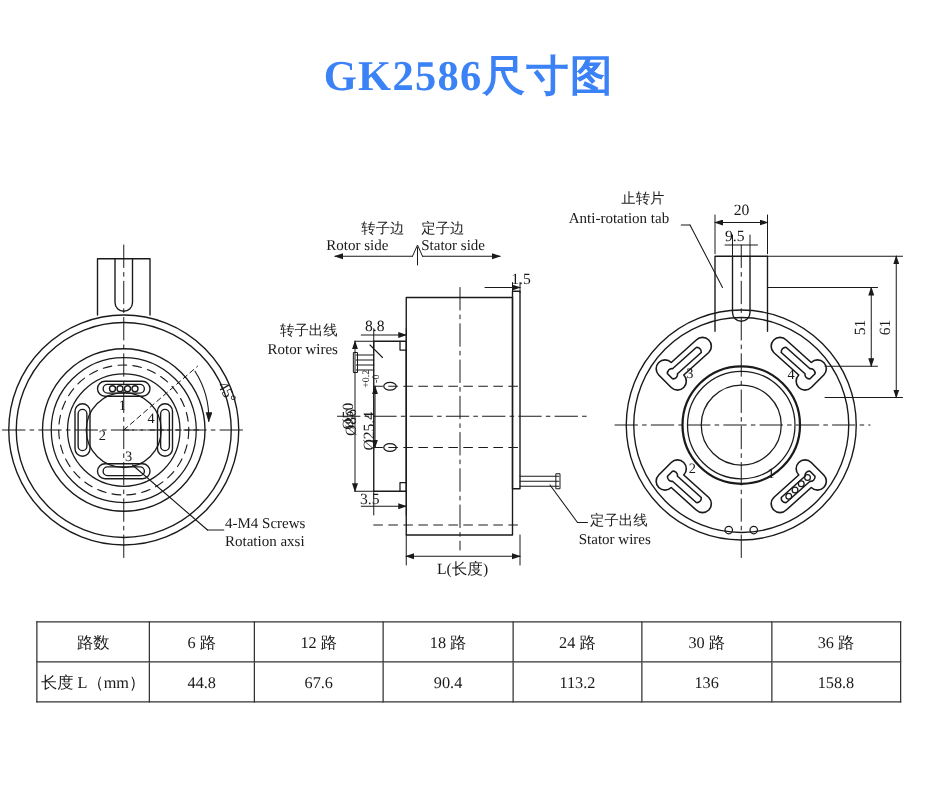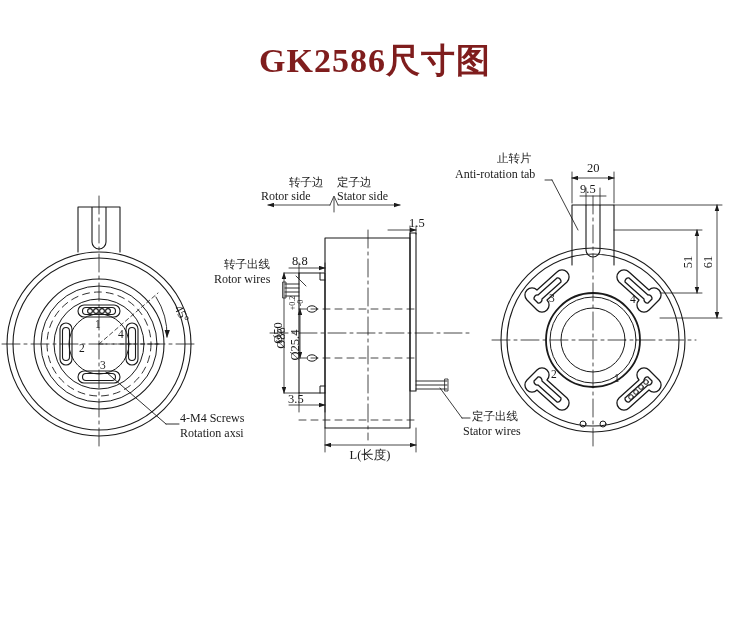--- a/index.html
+++ b/index.html
@@ -20,21 +20,21 @@
     height: 636px;
     background: #ffffff;
   }
   
   .title {
     position: absolute;
     top: 38px;
     left: 0;
     width: 750px;
     text-align: center;
-    color: #7f1d1d;
+    color: #3b82f6;
     font-size: 34px;
     font-weight: bold;
     letter-spacing: 1px;
     font-family: "Liberation Serif", "DejaVu Serif", serif;
   }
   
   #drawing {
     position: absolute;
     top: 0;
     left: 0;
@@ -328,14 +328,36 @@
     <text class="dimtxt" x="587" y="172">20</text>
     <text class="dimtxt" x="580" y="193">9.5</text>
     <text class="dimtxt" x="692" y="262" transform="rotate(-90 692 262)" text-anchor="middle">51</text>
     <text class="dimtxt" x="712" y="262" transform="rotate(-90 712 262)" text-anchor="middle">61</text>
     <text class="numlbl" x="614" y="382">1</text>
     <text class="numlbl" x="551" y="378">2</text>
     <text class="numlbl" x="549" y="302">3</text>
     <text class="numlbl" x="630" y="303">4</text>
   </svg>
 
+  <table class="spec-table">
+    <tbody>
+      <tr>
+        <td class="label-cell">路数</td>
+        <td>6 路</td>
+        <td>12 路</td>
+        <td>18 路</td>
+        <td>24 路</td>
+        <td>30 路</td>
+        <td>36 路</td>
+      </tr>
+      <tr>
+        <td class="label-cell">长度 L（mm）</td>
+        <td>44.8</td>
+        <td>67.6</td>
+        <td>90.4</td>
+        <td>113.2</td>
+        <td>136</td>
+        <td>158.8</td>
+      </tr>
+    </tbody>
+  </table>
 
 </div>
 
 </body></html>

